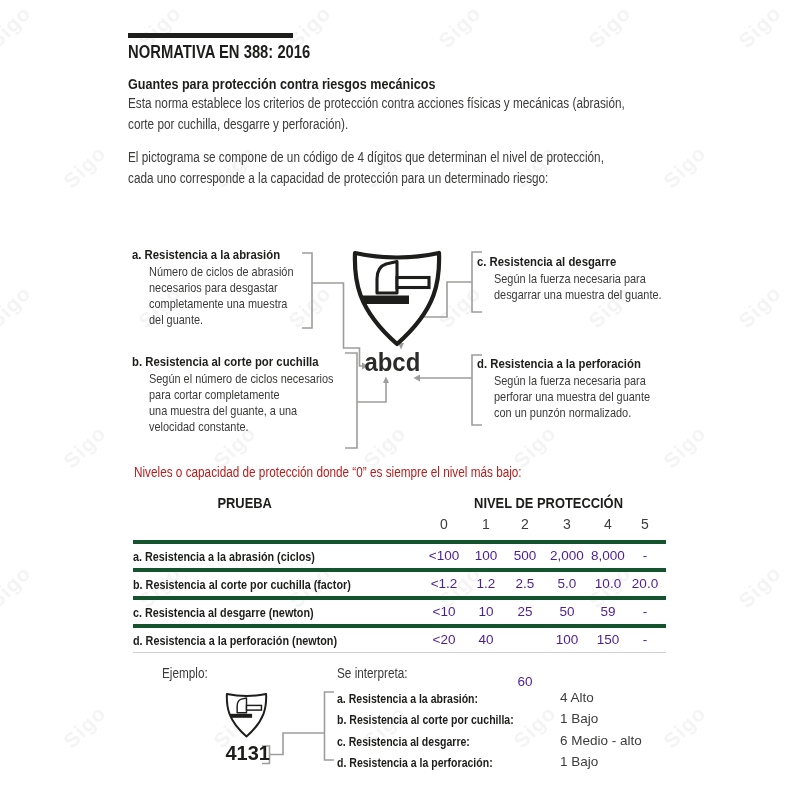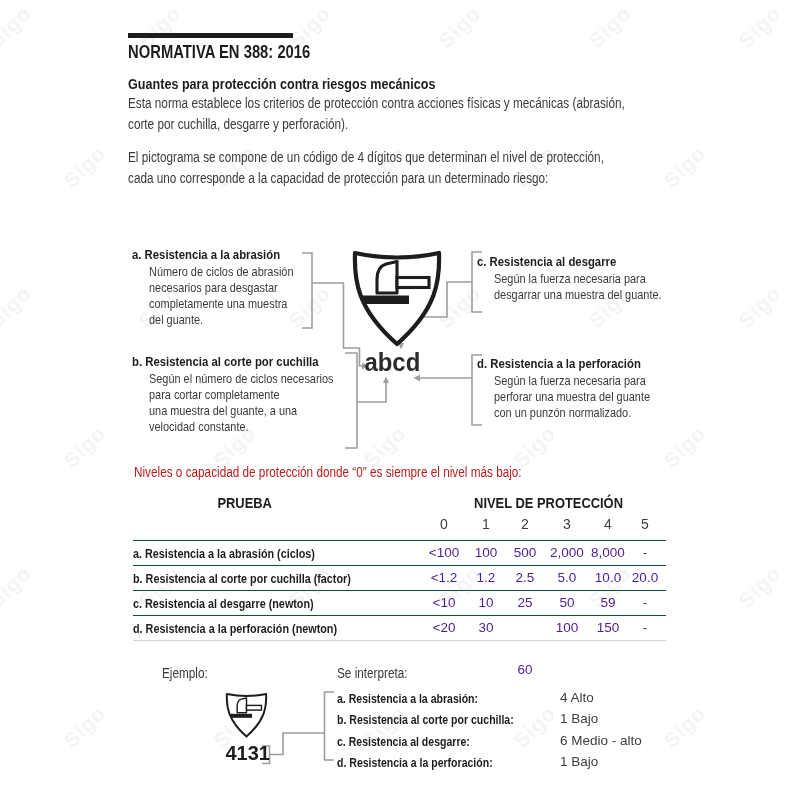--- a/index.html
+++ b/index.html
@@ -35,21 +35,21 @@
   .shield{position:absolute;}
   .abcd{position:absolute;left:361px;top:104px;width:62px;text-align:center;font-size:26px;
         font-weight:bold;color:#2a2a28;line-height:26px;}
   .abcd span{display:inline-block;transform:scaleX(0.92);transform-origin:50% 50%;}
 
   
   .tintro{position:absolute;left:134px;top:464px;font-size:14px;color:#b91c1c;text-align:right;}
   .thead{position:absolute;top:494px;font-size:15px;font-weight:bold;color:#1d1d1b;text-align:center;}
   .lvl{position:absolute;top:516px;width:40px;text-align:center;font-size:14px;color:#3c3c3b;}
   .rows{position:absolute;left:133px;top:540px;width:533px;border-bottom:1px solid #d2d2d2;}
-  .trow{position:relative;height:24px;border-top:1px solid #14532d;line-height:24px;}
+  .trow{position:relative;height:24px;border-top:4px solid #14532d;line-height:24px;}
   .tlabel{font-size:13.5px;font-weight:bold;color:#1d1d1b;}
   .tval{position:absolute;top:0;width:42px;text-align:center;font-size:13.5px;color:#4c1d95;}
 
   
   .example{position:absolute;left:0;top:660px;width:800px;height:140px;}
   .example svg.conn{position:absolute;left:0;top:0;}
   .ex-caption{position:absolute;font-size:14px;color:#3a3a39;}
   .ex-code{position:absolute;left:222px;top:82px;width:48px;text-align:right;
            font-size:20px;font-weight:bold;color:#1d1d1b;}
   .ex-row{position:absolute;left:337px;height:21px;line-height:21px;}
@@ -224,21 +224,21 @@
         <span class="tval" style="left:290px;">&lt;10</span>
         <span class="tval" style="left:332px;">10</span>
         <span class="tval" style="left:371px;">25</span>
         <span class="tval" style="left:413px;">50</span>
         <span class="tval" style="left:454px;">59</span>
         <span class="tval" style="left:491px;">-</span>
       </div>
       <div class="trow">
         <span class="tlabel cx80">d. Resistencia a la perforación (newton)</span>
         <span class="tval" style="left:290px;">&lt;20</span>
-        <span class="tval" style="left:332px;">30</span>
+        <span class="tval" style="left:332px;">40</span>
         <span class="tval" style="left:371px;margin-top:42px;">60</span>
         <span class="tval" style="left:413px;">100</span>
         <span class="tval" style="left:454px;">150</span>
         <span class="tval" style="left:491px;">-</span>
       </div>
     </div>
 
     <div class="example">
       <svg class="conn" width="800" height="140">
         <g fill="none" stroke="#9d9d9c" stroke-width="1.6">

